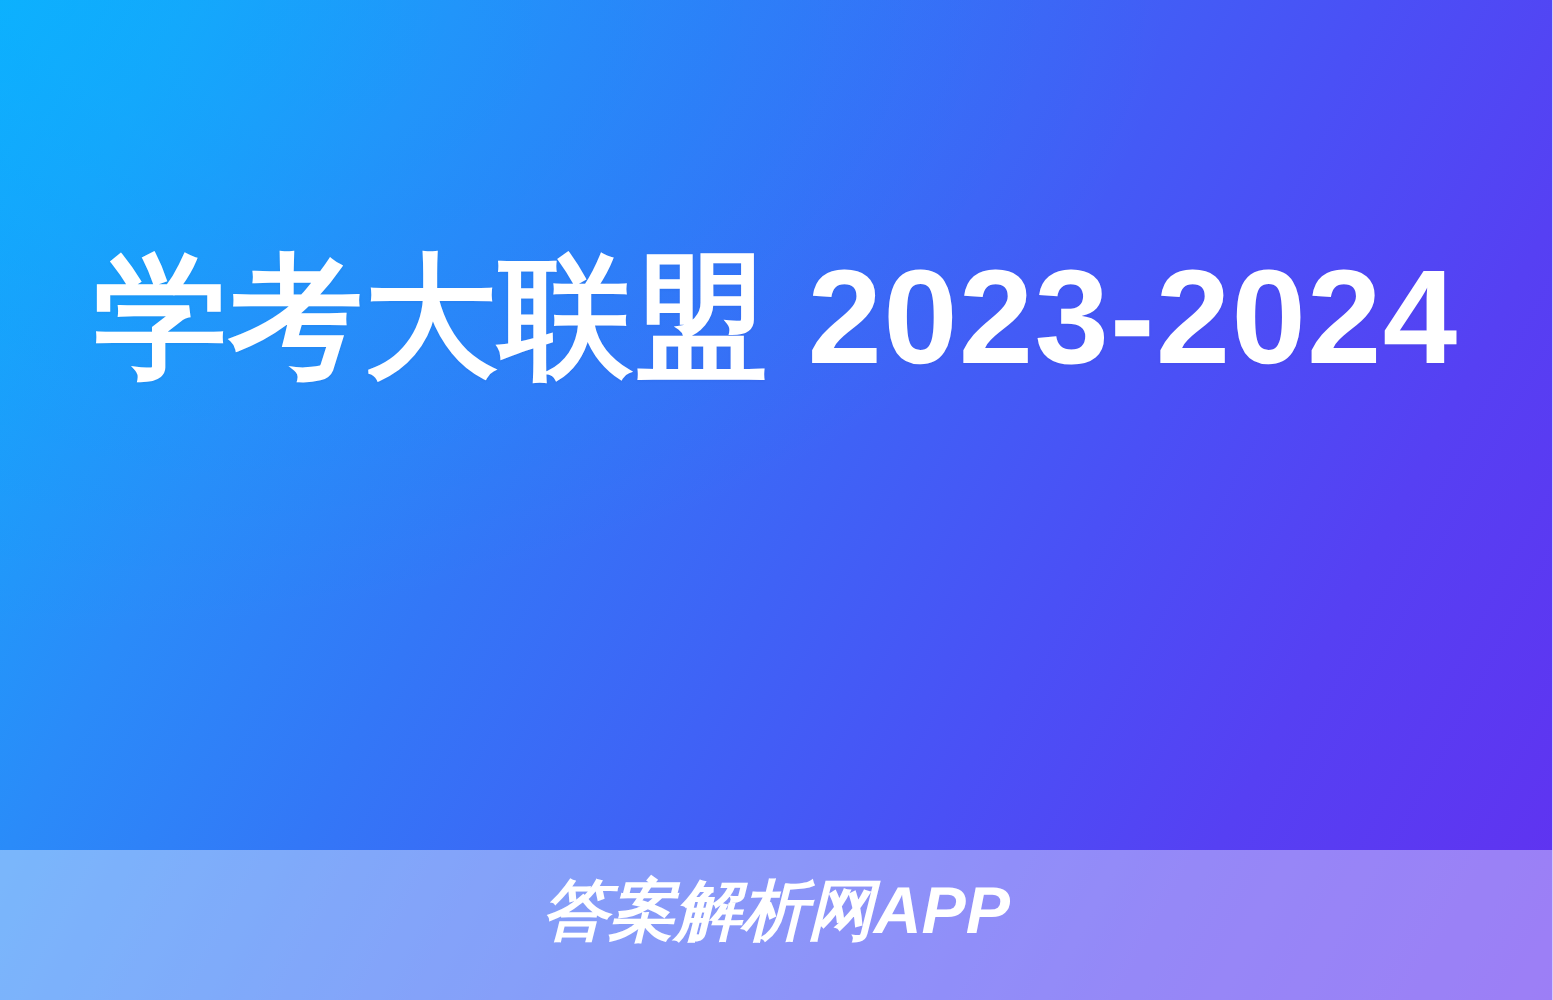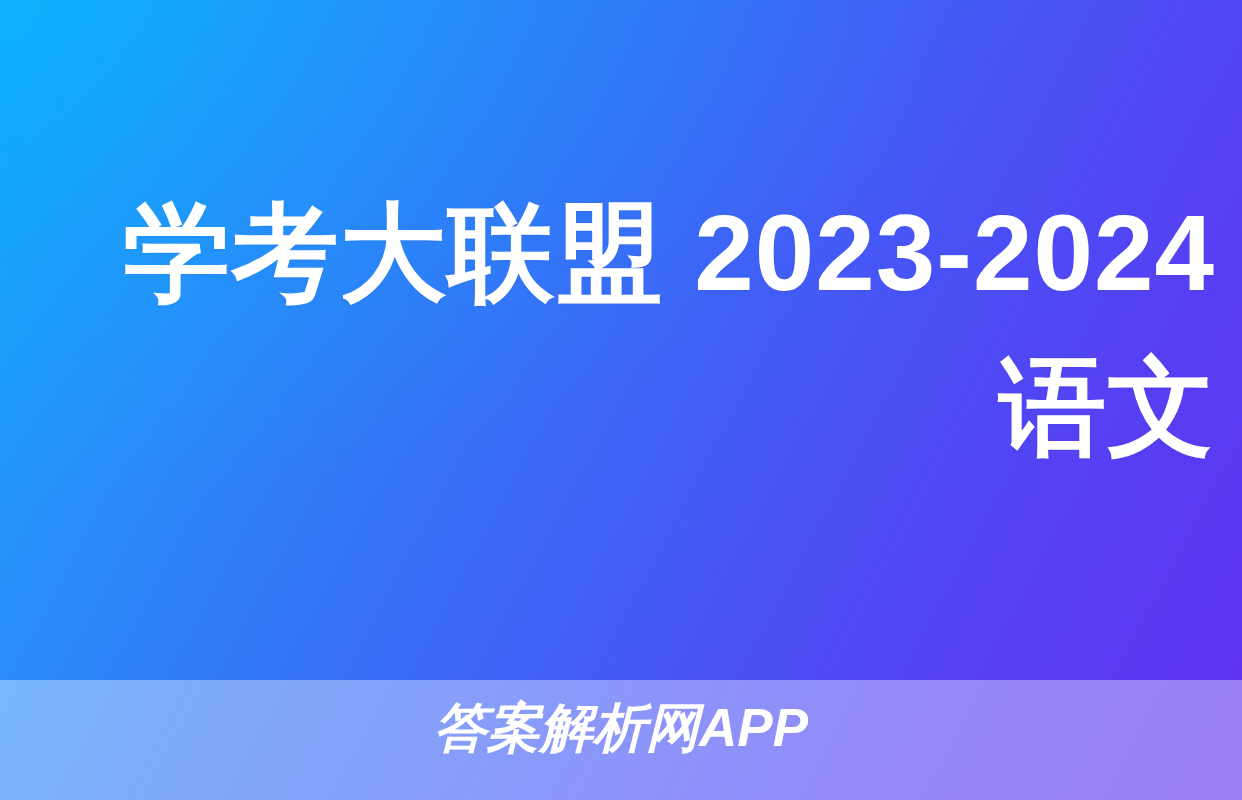--- a/index.html
+++ b/index.html
@@ -39,21 +39,21 @@
         rgba(0, 180, 255, 0.18) 28%,
         rgba(0, 170, 255, 0.00) 58%);
     pointer-events: none;
   }
 
   .title-block {
     position: absolute;
     left: 0;
     right: 0;
     top: 176px;
-    text-align: right;
+    text-align: center;
     padding: 0 27px;
     box-sizing: border-box;
   }
 
   .title-line {
     display: block;
     color: #ffffff;
     font-size: 107px;
     line-height: 154px;
     font-weight: 700;
@@ -91,20 +91,19 @@
 </style>
 </head>
 <body>
 
 <div id="poster">
 
   <div class="bg-tint"></div>
 
   <div class="title-block">
     <span class="title-line">学考大联盟 2023-2024</span>
-    <span class="title-line">语文</span>
   </div>
 
   <div class="footer-band">
     <div class="watermark">答案解析网APP</div>
   </div>
 
 </div>
 
 </body></html>

